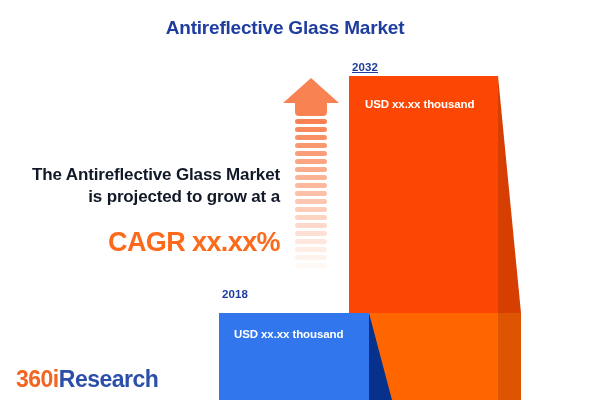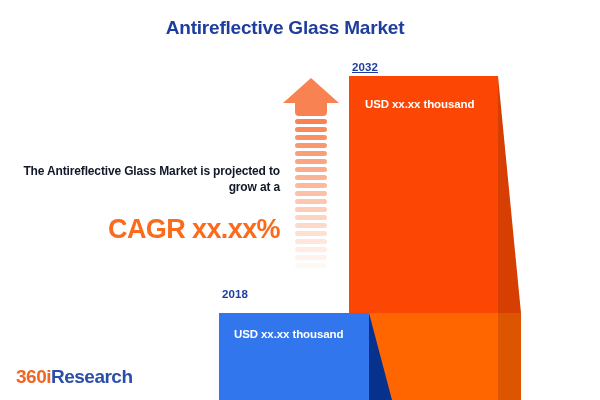--- a/index.html
+++ b/index.html
@@ -33,21 +33,21 @@
 
   
   #narrative {
     position: absolute;
     left: 18px;
     top: 164px;
     width: 262px;
     text-align: right;
   }
   #narrative-lead {
-    font-size: 12px;
+    font-size: 17px;
     font-weight: bold;
     color: #111827;
     line-height: 1.32;
     letter-spacing: -0.15px;
   }
   #narrative-cagr {
     margin-top: 18px;
     font-size: 27px;
     font-weight: bold;
     color: #fc6a1c;
@@ -176,21 +176,21 @@
     background: #06318c;
     clip-path: polygon(0 0, 100% 100%, 100% 100%, 0 100%);
   }
   #bar-2024-value { left: 234px; top: 328px; }
 
   
   #logo {
     position: absolute;
     left: 16px;
     top: 366px;
-    font-size: 19px;
+    font-size: 23px;
     font-weight: bold;
     letter-spacing: -0.5px;
   }
   #logo-mark { color: #f26522; }
   #logo-word { color: #2b4fa8; }
 </style>
 </head>
 <body>
 
 <div id="stage">

